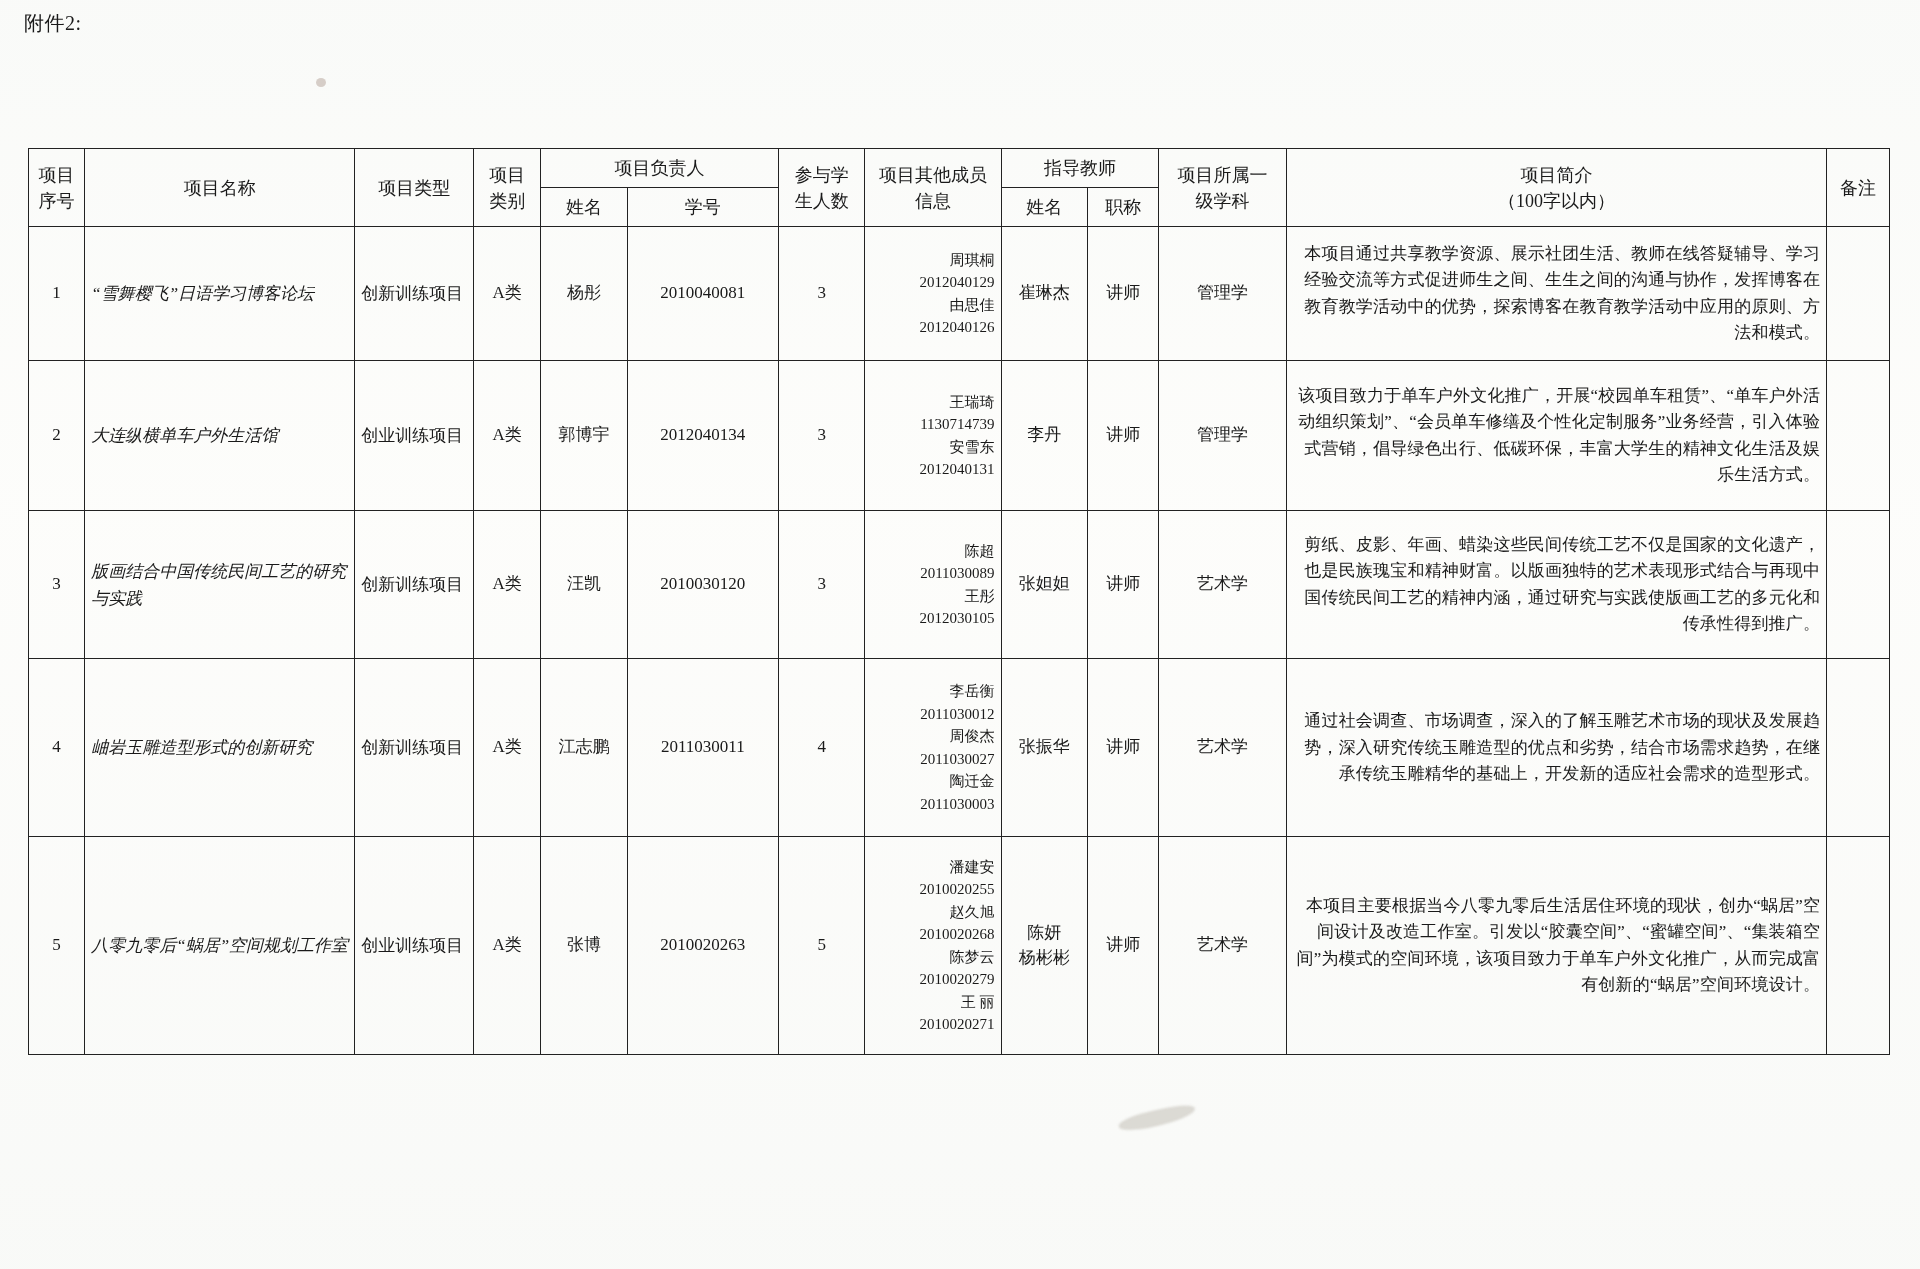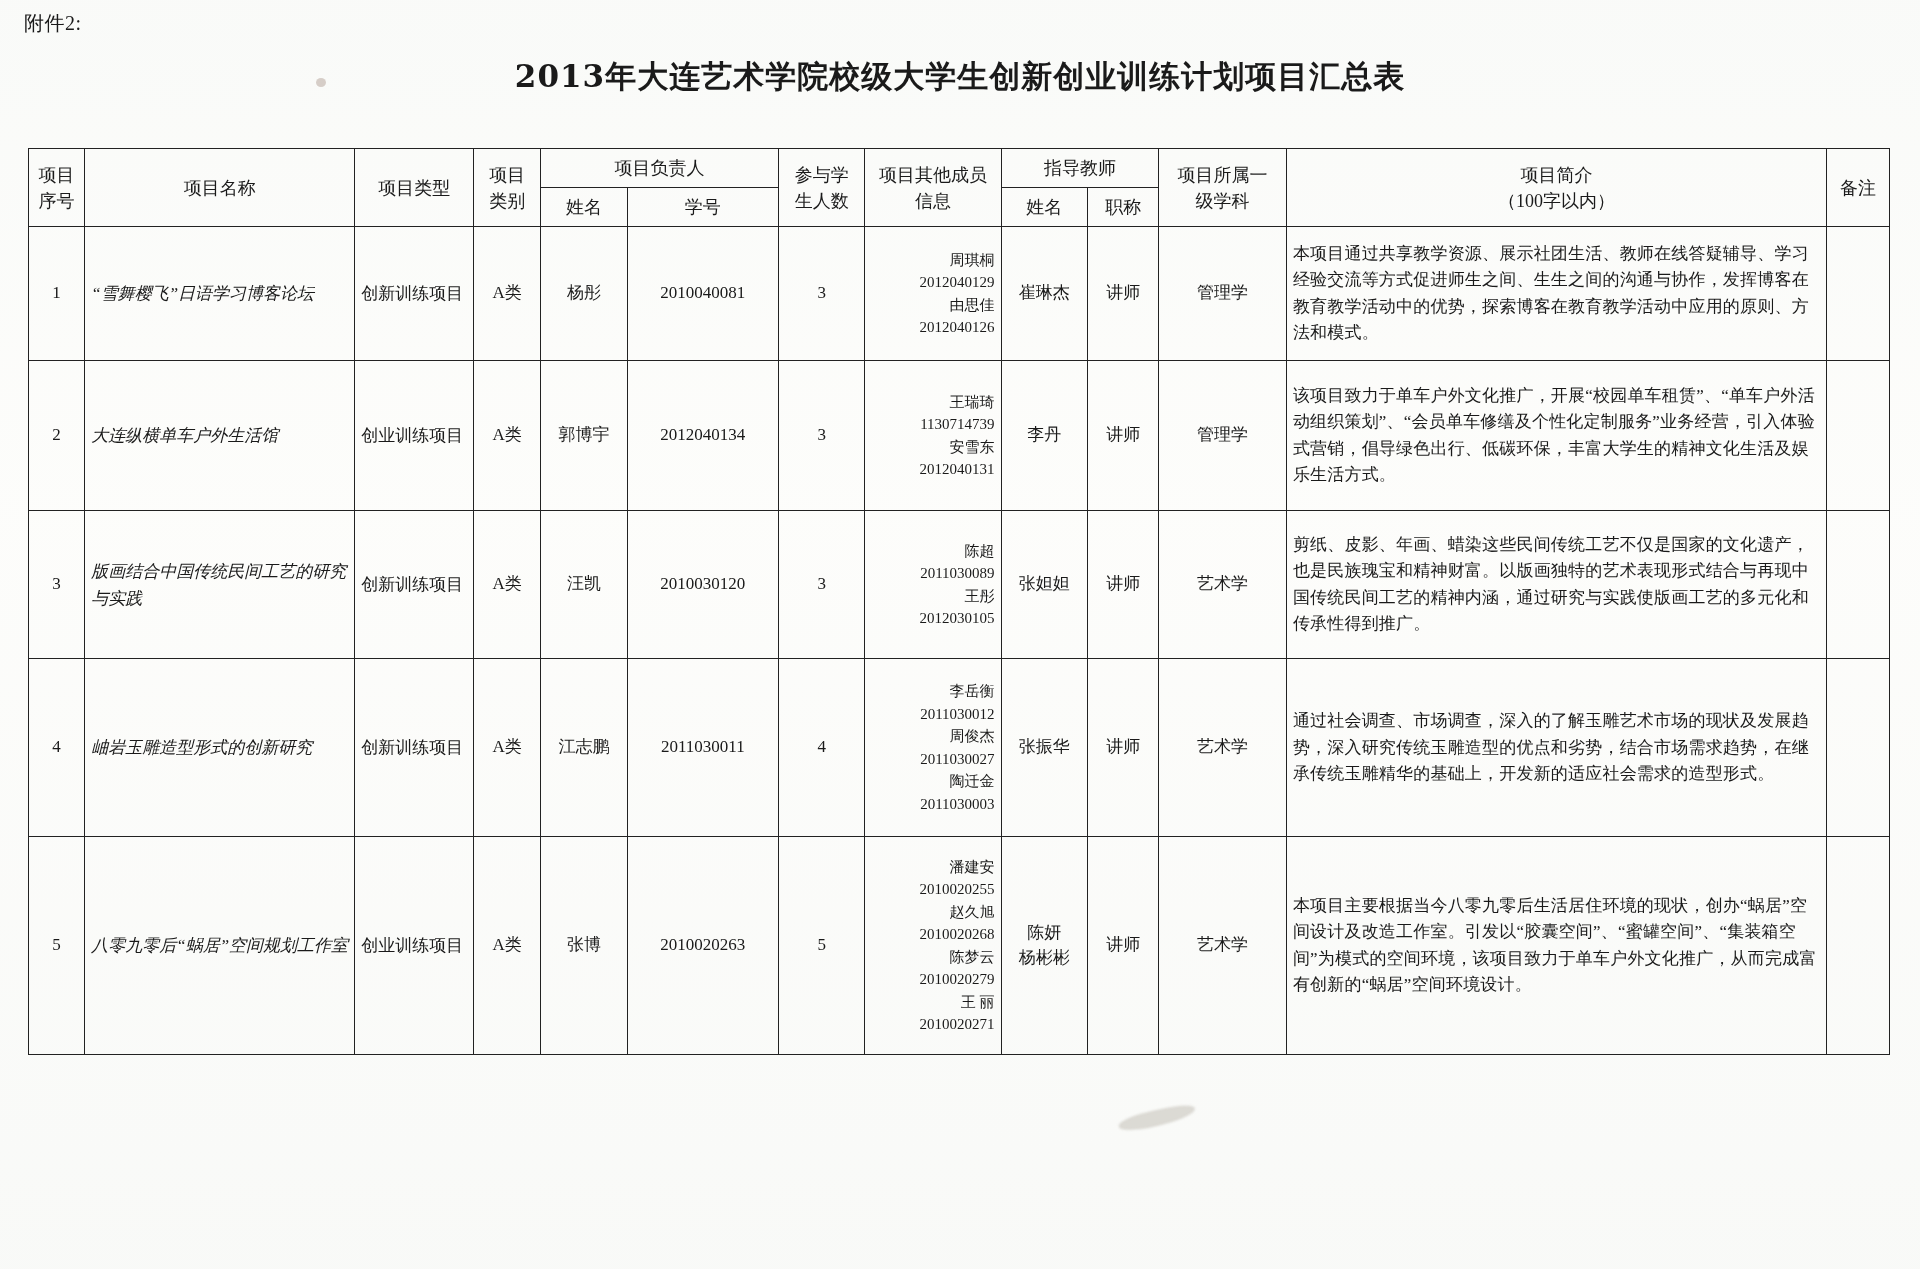--- a/index.html
+++ b/index.html
@@ -75,21 +75,21 @@
     font-weight: normal;
     font-family: "Liberation Serif", "DejaVu Serif", serif;
   }
   table.main thead th {
     text-align: center;
     font-size: 18px;
     padding: 6px 4px;
   }
   td.c { text-align: center; }
   td.body-text {
-    text-align: left;
+    text-align: right;
     line-height: 1.55;
     font-size: 17px;
     letter-spacing: 0.2px;
   }
   td.members {
     text-align: right;
     padding-left: 10px;
     font-size: 15px;
     line-height: 1.5;
   }
@@ -134,21 +134,20 @@
     filter: blur(1px);
   }
 </style>
 </head>
 <body>
 
 <div class="page">
 
   <div class="attachment-label">附件2:</div>
 
-  <div class="doc-title">2013年大连艺术学院校级大学生创新创业训练计划项目汇总表</div>
 
   <div class="smudge smudge-1"></div>
   <div class="smudge smudge-2"></div>
 
   <div class="table-wrap">
     <table class="main">
       <colgroup>
         <col style="width:52px">
         <col style="width:250px">
         <col style="width:110px">

